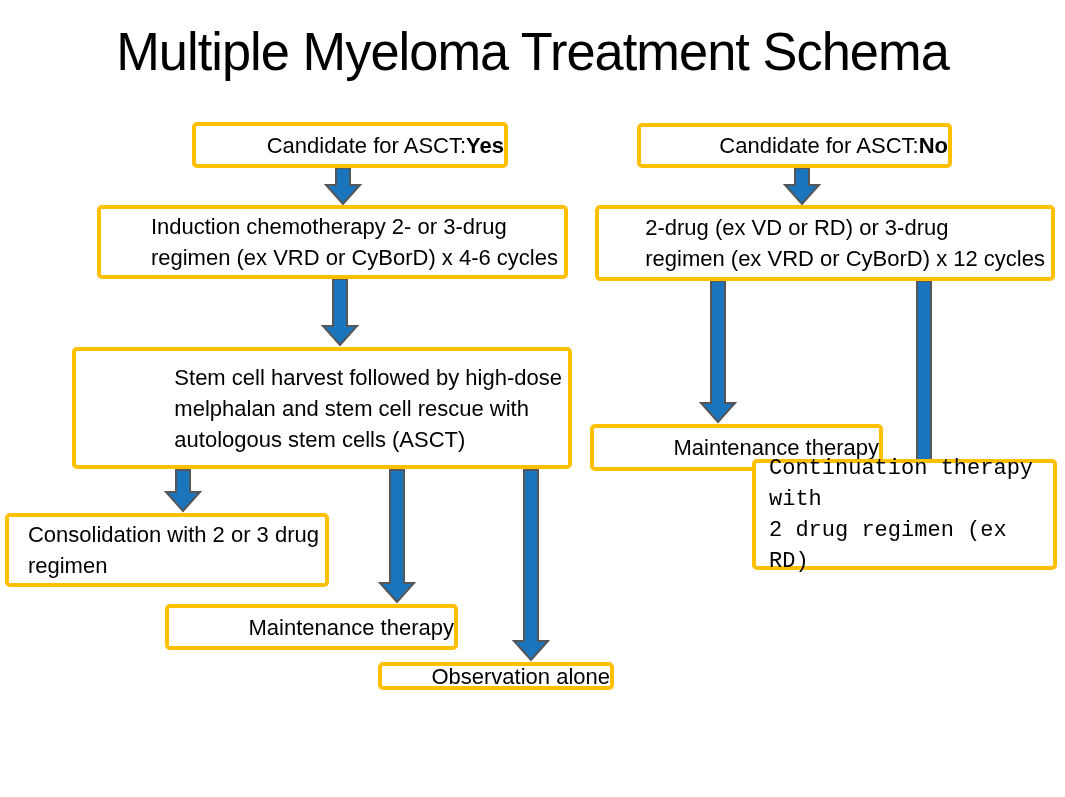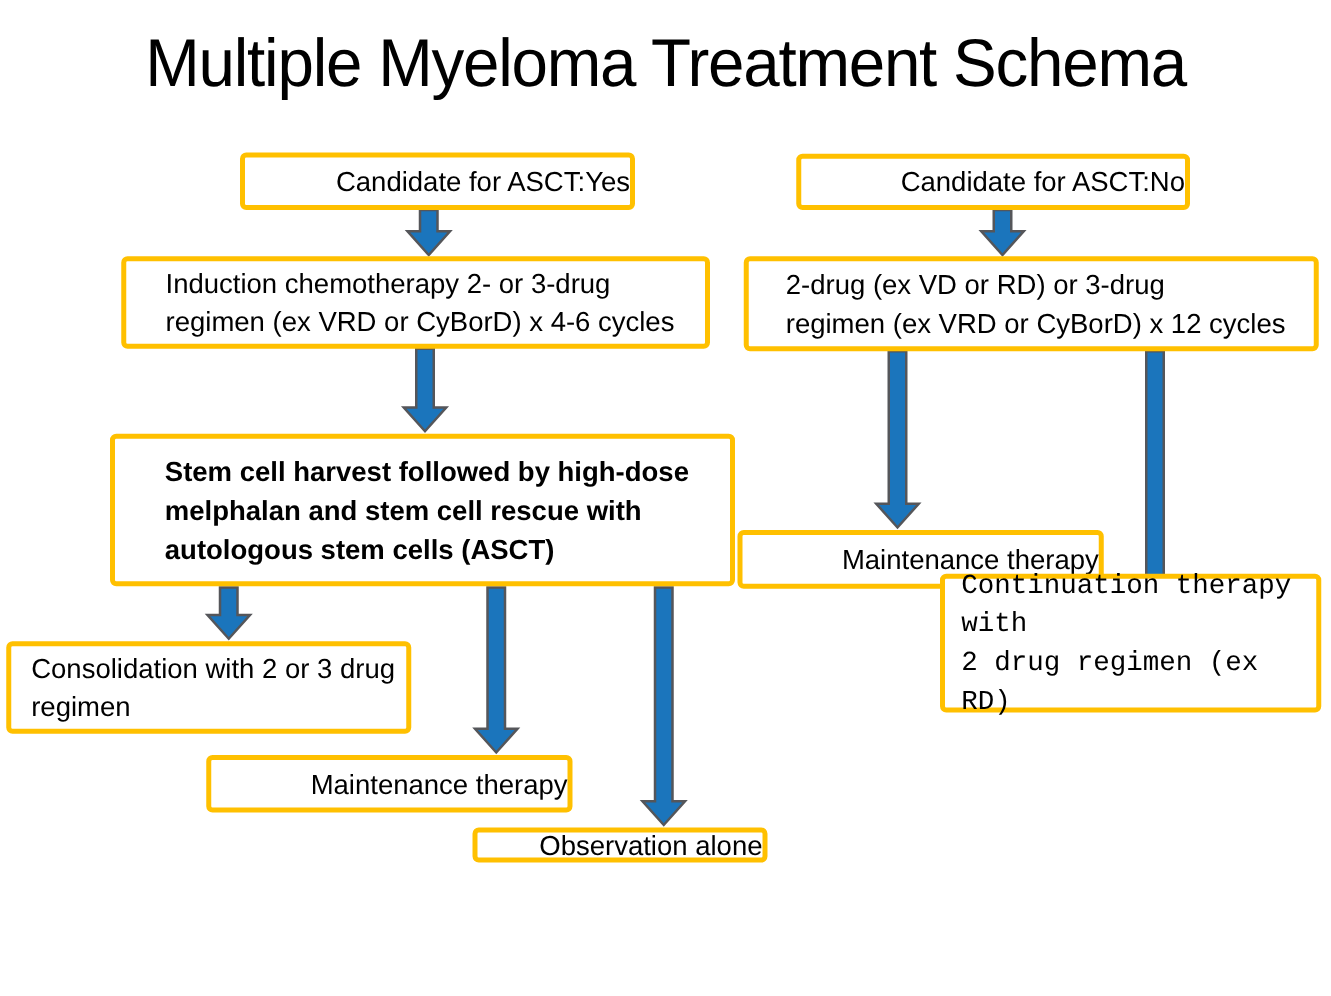--- a/index.html
+++ b/index.html
@@ -48,27 +48,27 @@
     border:4px solid var(--box-border);
     border-radius:5px;
     display:flex;
     align-items:center;
     color:var(--text);
     font-size:22px;
     line-height:31px;
     white-space:pre-line;
   }
   .box.center{justify-content:flex-end; white-space:nowrap;}
-  .box.left{justify-content:center; padding-left:13px; padding-right:6px;}
-  .box .bold{font-weight:400;}
+  .box.left{justify-content:flex-end; padding-left:13px; padding-right:6px;}
+  .box .bold{font-weight:700;}
 
   
   #box-candidate-yes       {left:192px; top:122px; width:316px; height:46px;}
   #box-induction           {left:97px;  top:205px; width:471px; height:74px;}
-  #box-asct                {left:88px;  top:347px; width:500px; height:122px;font-weight:bold;}
+  #box-asct                {left:72px;  top:347px; width:500px; height:122px;}
   #box-consolidation       {left:5px;   top:513px; width:324px; height:74px;}
   #box-maintenance-left    {left:165px; top:604px; width:293px; height:46px;}
   #box-observation         {left:378px; top:662px; width:236px; height:28px;}
 
   
   #box-candidate-no        {left:637px; top:123px; width:315px; height:45px;}
   #box-regimen-12          {left:595px; top:205px; width:460px; height:76px;}
   #box-maintenance-right   {left:590px; top:424px; width:293px; height:47px;}
   #box-continuation        {left:752px; top:459px; width:305px; height:111px;font-family:Liberation Mono, monospace;}
 </style>

